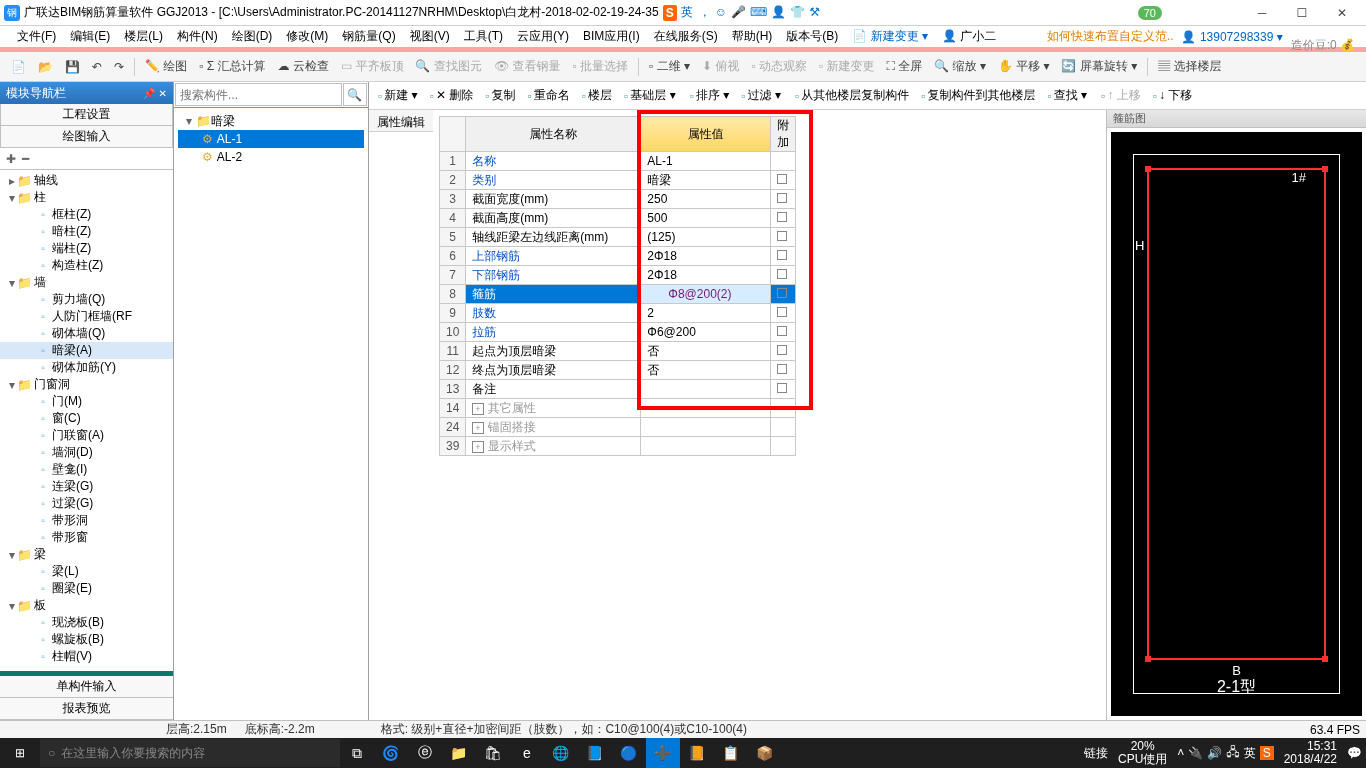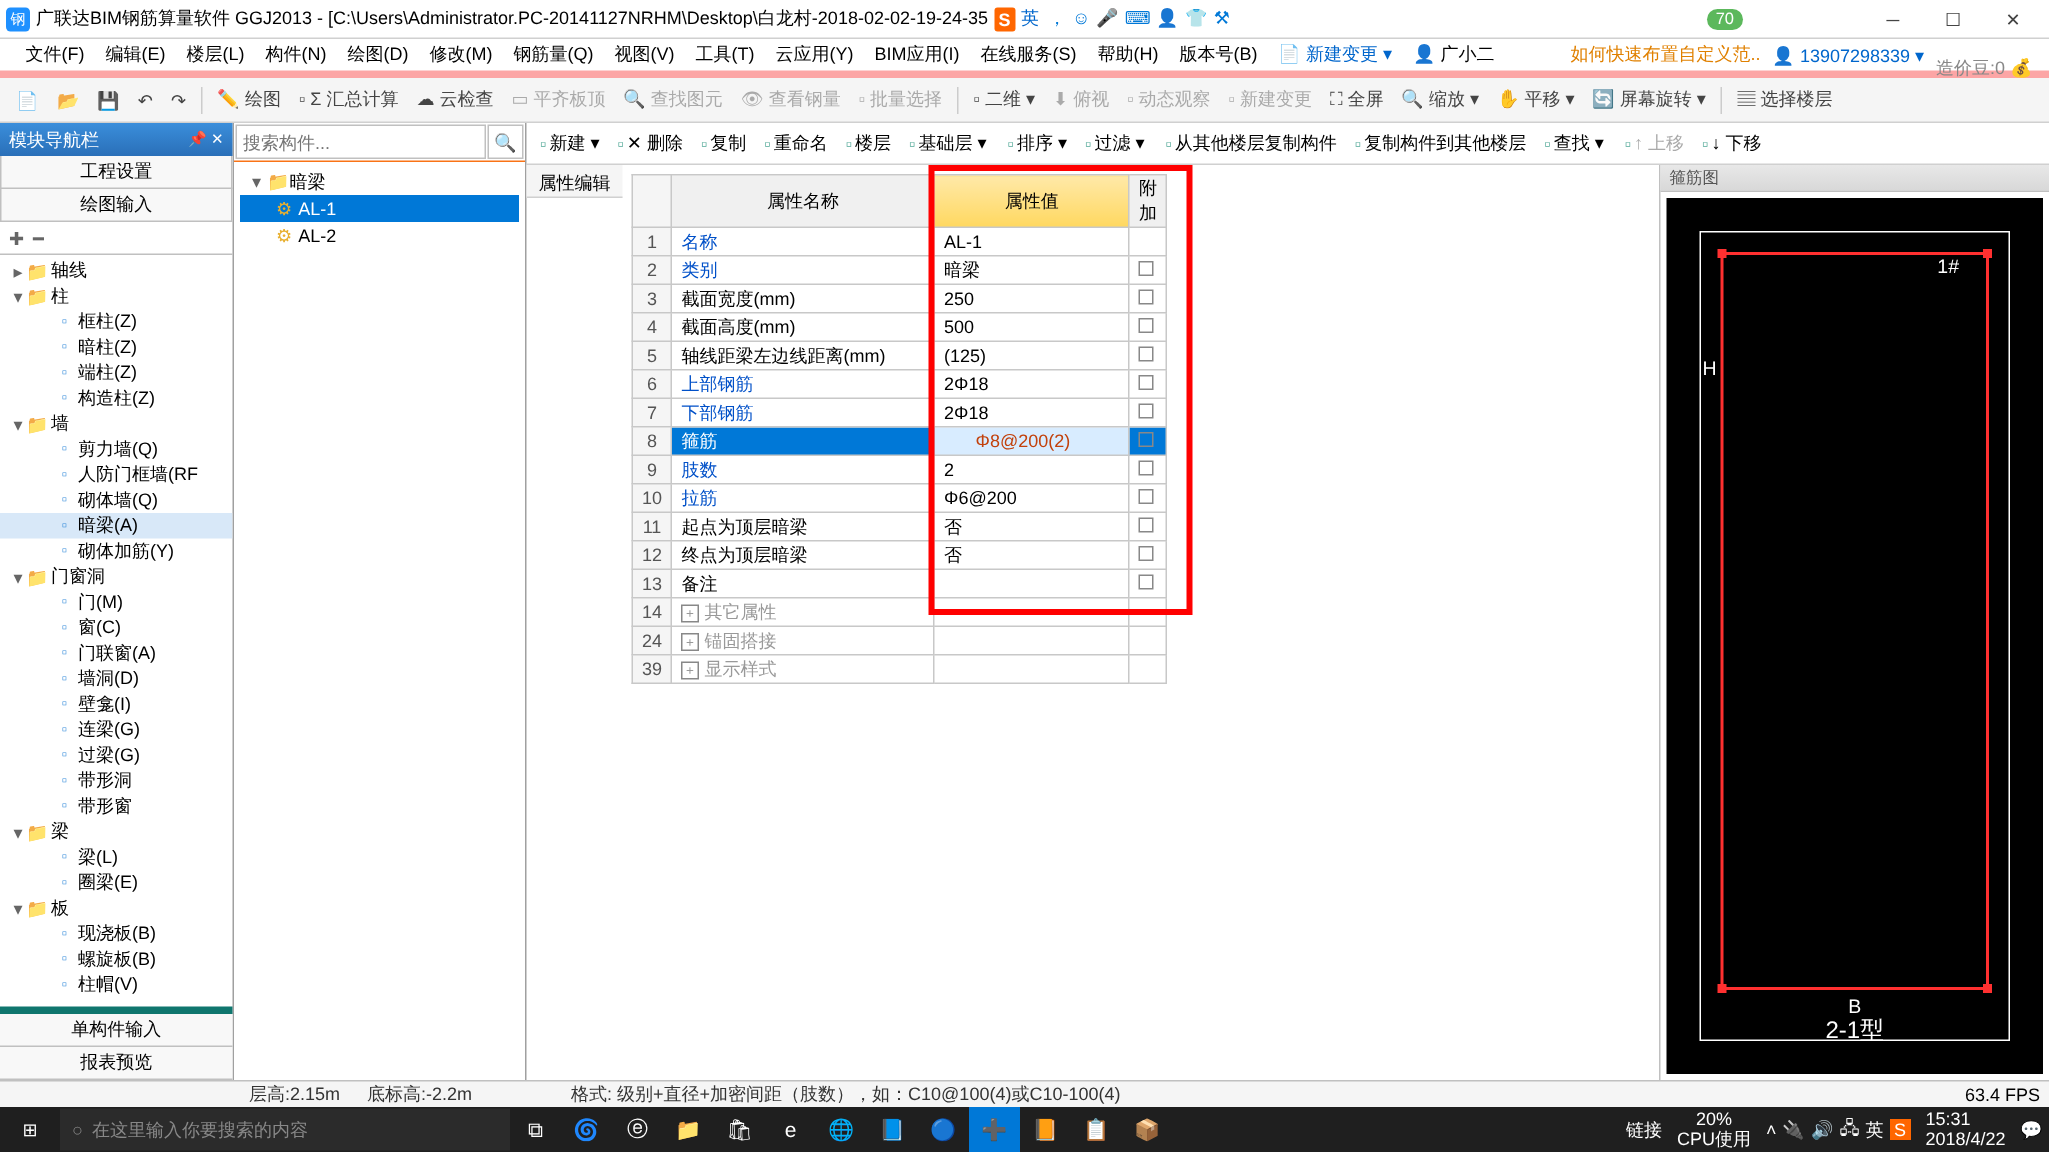--- a/index.html
+++ b/index.html
@@ -18,21 +18,21 @@
 .menubar .right{display:flex;align-items:center;gap:8px;margin-left:auto;}
 .menubar .link{color:#0066cc;}
 .menubar .orange{color:#e08000;}
 .menubar .acct{color:#0066cc;}
 .menubar .coin{color:#888;margin-top:17px;}
 .toolbar{height:30px;display:flex;align-items:center;padding:0 6px;border-bottom:1px solid #d0d0d0;gap:2px;background:#f5f5f5;}
 .toolbar .titem{padding:2px 5px;color:#444;display:flex;align-items:center;gap:2px;white-space:nowrap;}
 .toolbar .titem.gray{color:#aaa;}
 .toolbar .sep{width:1px;height:18px;background:#ccc;margin:0 3px;}
 .main{display:flex;height:calc(100% - 26px - 26px - 30px - 18px - 30px);}
-.leftpanel{width:156px;display:flex;flex-direction:column;border-right:1px solid #a0a0a0;}
+.leftpanel{width:174px;display:flex;flex-direction:column;border-right:1px solid #a0a0a0;}
 .panelhdr{background:linear-gradient(#3a8edb,#2a6fb8);color:#fff;height:22px;display:flex;align-items:center;padding:0 6px;font-size:12px;}
 .panelhdr .pin{margin-left:auto;font-size:10px;}
 .leftbtns div{height:22px;border:1px solid #c0c0c0;border-top:none;display:flex;align-items:center;justify-content:center;background:#f8f8f8;}
 .leftctl{height:22px;border-bottom:1px solid #c0c0c0;display:flex;align-items:center;padding:0 6px;gap:6px;color:#666;}
 .tree{flex:1;overflow:auto;padding:2px 0;}
 .tree-item{display:flex;align-items:center;height:17px;padding-left:4px;white-space:nowrap;}
 .tree-arrow{width:12px;text-align:center;color:#666;}
 .tree-icon{width:14px;height:12px;margin-right:2px;display:inline-flex;align-items:center;justify-content:center;}
 .folder{color:#e8b030;}
 .itemicon{color:#3a8edb;font-size:10px;}
@@ -57,42 +57,42 @@
 .prop-table{padding:6px;position:relative;}
 table.props{border-collapse:collapse;}
 table.props th,table.props td{border:1px solid #c8c8c8;height:19px;padding:0 6px;text-align:left;}
 table.props th{background:#f0f0f0;font-weight:normal;text-align:center;}
 table.props th.val{background:linear-gradient(#ffe9a8,#ffd860);}
 table.props .numcol{width:26px;text-align:center;color:#555;background:#f5f5f5;}
 table.props .namecol{width:175px;}
 table.props .valcol{width:130px;}
 table.props .addcol{width:22px;}
 table.props tr.sel td{background:#0078d7;color:#fff;}
-table.props tr.sel td.valcol{background:#d8ecff;color:#c2410c;padding-left:27px;}
+table.props tr.sel td.valcol{background:#d8ecff;color:#701a75;padding-left:27px;}
 table.props tr.sel td.numcol{background:#f5f5f5;color:#555;}
 table.props .bluelink{color:#0050c8;}
 table.props .graytxt{color:#999;}
 .redbox{position:absolute;border:4px solid #ff0000;pointer-events:none;}
 .preview{width:260px;border-left:1px solid #c0c0c0;display:flex;flex-direction:column;}
 .preview-hdr{height:18px;background:linear-gradient(#e8e8e8,#d8d8d8);padding:0 6px;display:flex;align-items:center;font-size:11px;color:#555;border-bottom:1px solid #c0c0c0;}
 .preview-body{flex:1;background:#000;position:relative;margin:4px;}
 .preview-canvas{position:absolute;inset:16px;}
 .preview-rect{position:absolute;left:20px;top:20px;right:20px;bottom:40px;border:2px solid #ff3030;}
 .preview-corner{position:absolute;width:6px;height:6px;background:#ff3030;}
 .preview-label{position:absolute;color:#fff;font-size:13px;}
 .statusbar{height:18px;border-top:1px solid #c0c0c0;display:flex;align-items:center;font-size:11px;padding:0 6px;background:#f5f5f5;}
 .statusbar .sbi{margin-right:18px;color:#333;}
 .statusbar .fps{margin-left:auto;}
 .taskbar{height:30px;background:#1f1f1f;display:flex;align-items:center;color:#fff;}
 .taskbar .start{width:40px;display:flex;align-items:center;justify-content:center;}
 .taskbar .search{flex:0 0 300px;background:#2b2b2b;height:28px;display:flex;align-items:center;padding:0 8px;color:#888;gap:6px;}
 .taskbar .tbicons{display:flex;align-items:center;height:100%;}
 .taskbar .tbicon{width:34px;height:100%;display:flex;align-items:center;justify-content:center;font-size:14px;}
 .taskbar .right{margin-left:auto;display:flex;align-items:center;height:100%;gap:4px;padding-right:4px;}
-.taskbar .clock{text-align:left;line-height:13px;font-size:11px;padding:0 6px;}
+.taskbar .clock{text-align:right;line-height:13px;font-size:11px;padding:0 6px;}
 .taskbar .cpu{text-align:center;line-height:13px;font-size:11px;padding:0 6px;}
 </style>
 </head>
 <body>
 
 <div class="titlebar">
   <div class="appicon">钢</div>
   <div class="title">广联达BIM钢筋算量软件 GGJ2013 - [C:\Users\Administrator.PC-20141127NRHM\Desktop\白龙村-2018-02-02-19-24-35</div>
   <div class="ime">
     <span class="ime-badge">S</span>

